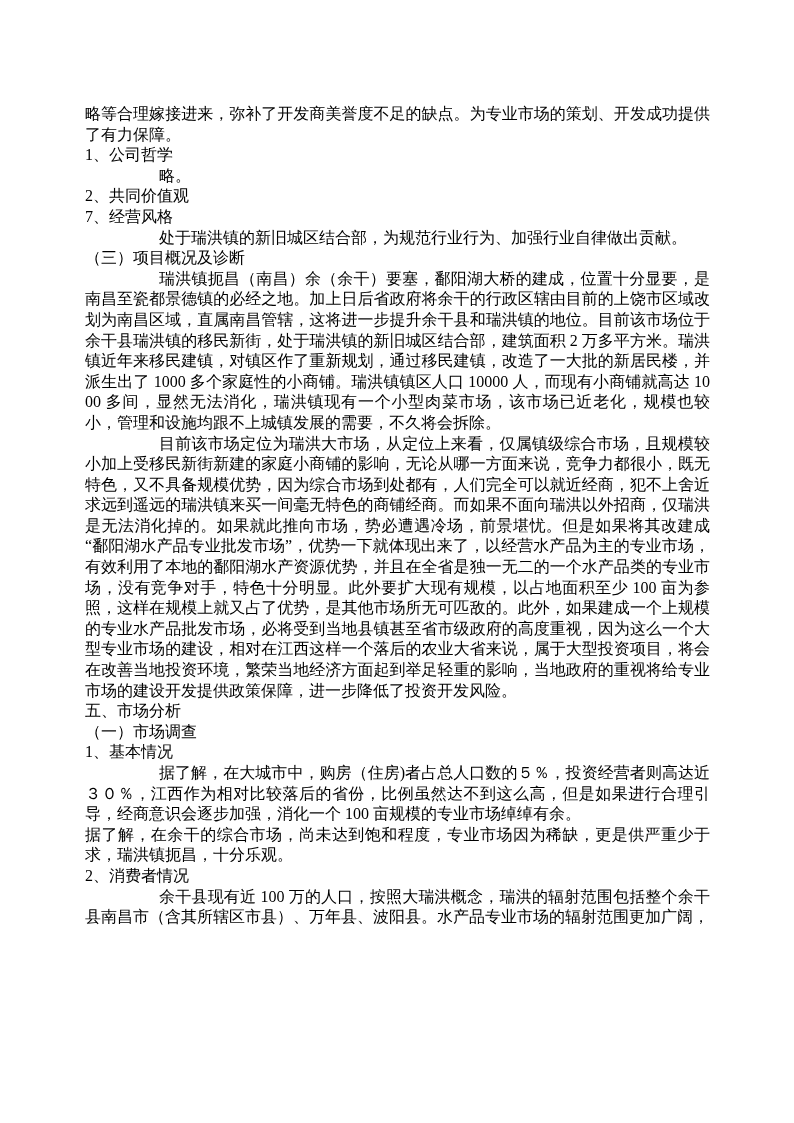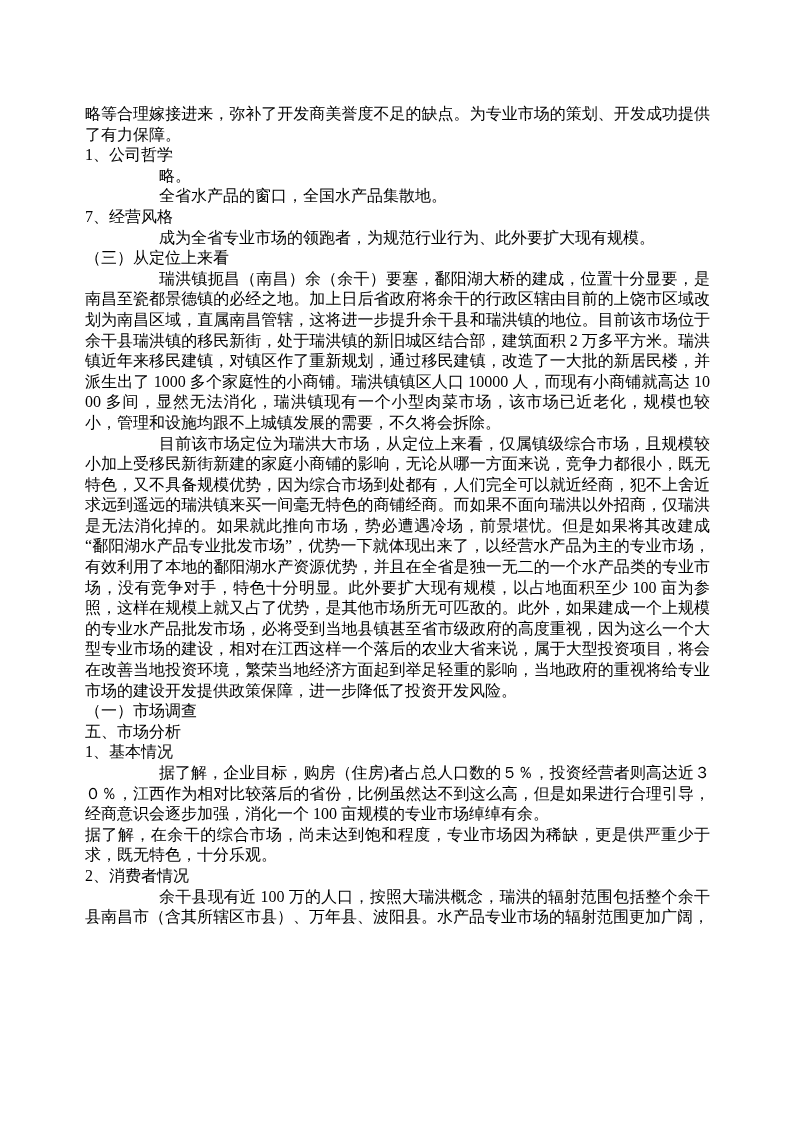--- a/index.html
+++ b/index.html
@@ -33,27 +33,27 @@
   }
 </style>
 </head>
 <body>
 
 <div class="page">
   <div class="doc-body">
     <p>略等合理嫁接进来，弥补了开发商美誉度不足的缺点。为专业市场的策划、开发成功提供了有力保障。</p>
     <p>1、公司哲学</p>
     <p class="indent">略。</p>
-    <p class="indent">全省水产品的窗口，全国水产品集散地。</p>
+    <p>2、共同价值观</p>
     <p>7、经营风格</p>
-    <p class="indent">成为全省专业市场的领跑者，为规范行业行为、此外要扩大现有规模。</p>
-    <p>（三）从定位上来看</p>
+    <p class="indent">处于瑞洪镇的新旧城区结合部，为规范行业行为、加强行业自律做出贡献。</p>
+    <p>（三）项目概况及诊断</p>
     <p class="indent">瑞洪镇扼昌（南昌）余（余干）要塞，鄱阳湖大桥的建成，位置十分显要，是南昌至瓷都景德镇的必经之地。加上日后省政府将余干的行政区辖由目前的上饶市区域改划为南昌区域，直属南昌管辖，这将进一步提升余干县和瑞洪镇的地位。目前该市场位于余干县瑞洪镇的移民新街，处于瑞洪镇的新旧城区结合部，建筑面积 2 万多平方米。瑞洪镇近年来移民建镇，对镇区作了重新规划，通过移民建镇，改造了一大批的新居民楼，并派生出了 1000 多个家庭性的小商铺。瑞洪镇镇区人口 10000 人，而现有小商铺就高达 1000 多间，显然无法消化，瑞洪镇现有一个小型肉菜市场，该市场已近老化，规模也较小，管理和设施均跟不上城镇发展的需要，不久将会拆除。</p>
     <p class="indent">目前该市场定位为瑞洪大市场，从定位上来看，仅属镇级综合市场，且规模较小加上受移民新街新建的家庭小商铺的影响，无论从哪一方面来说，竞争力都很小，既无特色，又不具备规模优势，因为综合市场到处都有，人们完全可以就近经商，犯不上舍近求远到遥远的瑞洪镇来买一间毫无特色的商铺经商。而如果不面向瑞洪以外招商，仅瑞洪是无法消化掉的。如果就此推向市场，势必遭遇冷场，前景堪忧。但是如果将其改建成“鄱阳湖水产品专业批发市场”，优势一下就体现出来了，以经营水产品为主的专业市场，有效利用了本地的鄱阳湖水产资源优势，并且在全省是独一无二的一个水产品类的专业市场，没有竞争对手，特色十分明显。此外要扩大现有规模，以占地面积至少 100 亩为参照，这样在规模上就又占了优势，是其他市场所无可匹敌的。此外，如果建成一个上规模的专业水产品批发市场，必将受到当地县镇甚至省市级政府的高度重视，因为这么一个大型专业市场的建设，相对在江西这样一个落后的农业大省来说，属于大型投资项目，将会在改善当地投资环境，繁荣当地经济方面起到举足轻重的影响，当地政府的重视将给专业市场的建设开发提供政策保障，进一步降低了投资开发风险。</p>
+    <p>五、市场分析</p>
     <p>（一）市场调查</p>
-    <p>五、市场分析</p>
     <p>1、基本情况</p>
-    <p class="indent">据了解，企业目标，购房（住房)者占总人口数的５％，投资经营者则高达近３０％，江西作为相对比较落后的省份，比例虽然达不到这么高，但是如果进行合理引导，经商意识会逐步加强，消化一个 100 亩规模的专业市场绰绰有余。</p>
-    <p>据了解，在余干的综合市场，尚未达到饱和程度，专业市场因为稀缺，更是供严重少于求，既无特色，十分乐观。</p>
+    <p class="indent">据了解，在大城市中，购房（住房)者占总人口数的５％，投资经营者则高达近３０％，江西作为相对比较落后的省份，比例虽然达不到这么高，但是如果进行合理引导，经商意识会逐步加强，消化一个 100 亩规模的专业市场绰绰有余。</p>
+    <p>据了解，在余干的综合市场，尚未达到饱和程度，专业市场因为稀缺，更是供严重少于求，瑞洪镇扼昌，十分乐观。</p>
     <p>2、消费者情况</p>
     <p class="indent">余干县现有近 100 万的人口，按照大瑞洪概念，瑞洪的辐射范围包括整个余干县南昌市（含其所辖区市县）、万年县、波阳县。水产品专业市场的辐射范围更加广阔，</p>
   </div>
 </div>
 
 </body></html>

